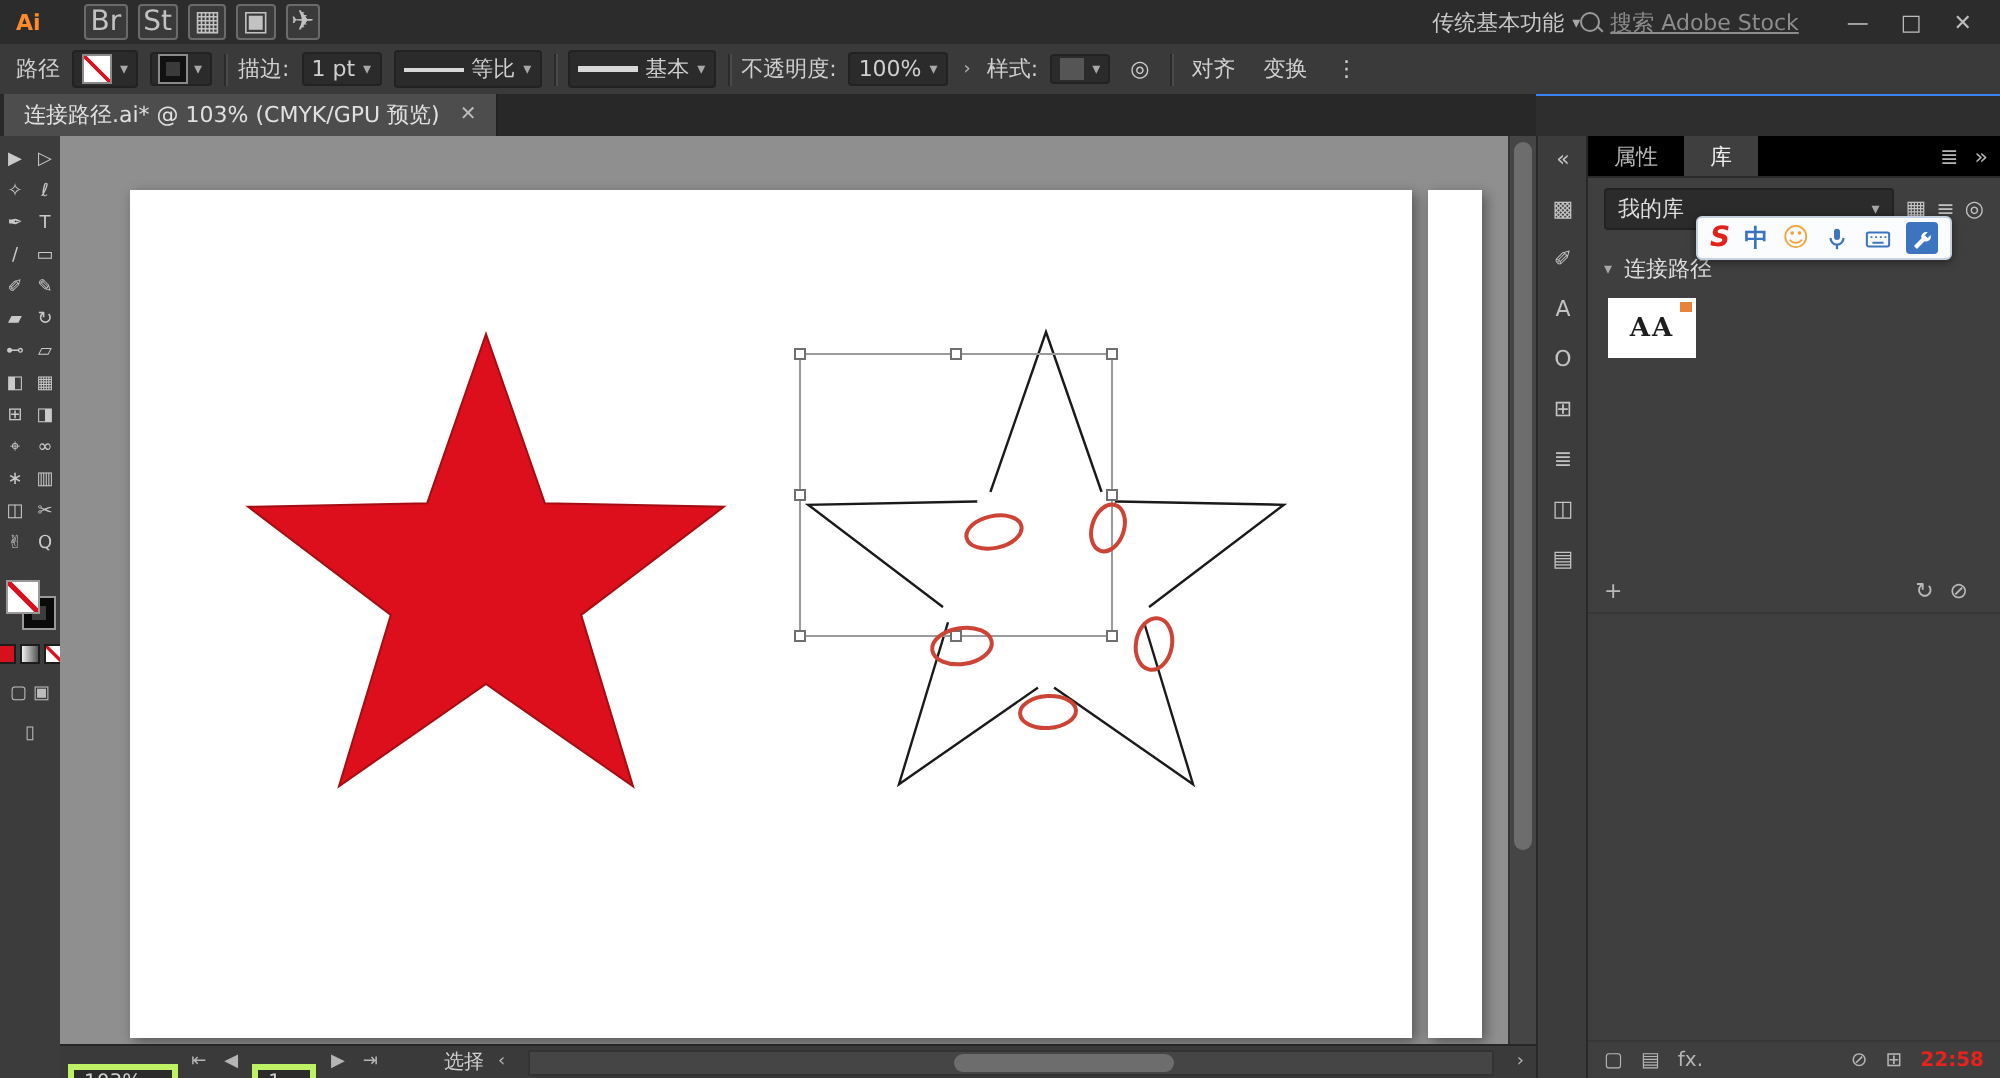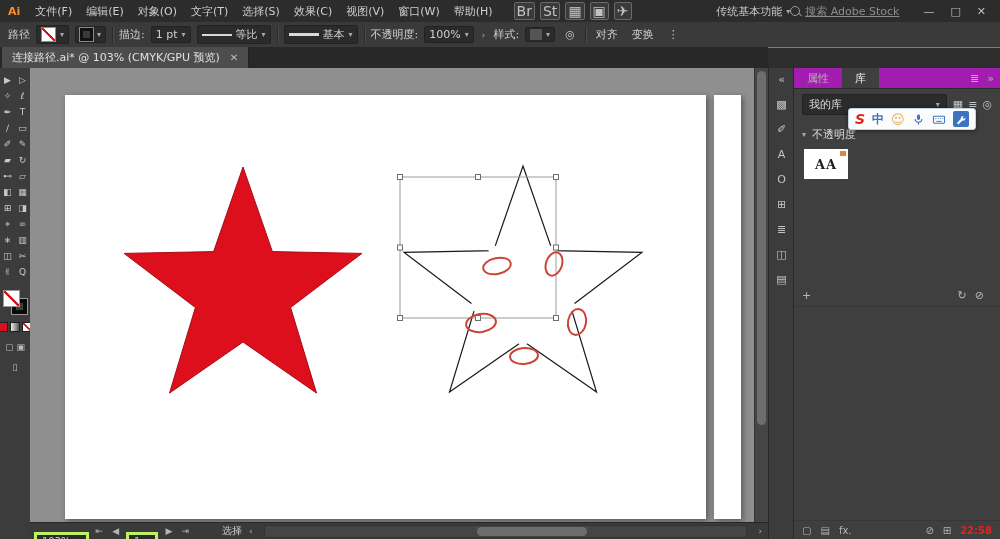--- a/index.html
+++ b/index.html
@@ -77,21 +77,21 @@
   .hscroll{flex:1;height:11px;background:#454545;border:1px solid #333;position:relative;margin:0 4px;}
   .hthumb{position:absolute;left:44%;width:23%;top:1px;bottom:1px;background:#6d6d6d;border-radius:5px;}
   
   .strip{position:absolute;left:768px;top:68px;bottom:0;width:25px;background:#3c3c3c;
          border-left:1px solid #282828;display:flex;flex-direction:column;align-items:center;
          gap:12px;padding-top:5px;color:#c3c3c3;}
   .sicon{font-size:11px;}
   
   .panel{position:absolute;left:793px;top:68px;bottom:0;width:207px;background:#3f3f3f;
          border-left:1px solid #282828;display:flex;flex-direction:column;box-sizing:border-box;}
-  .ptabs{height:20px;background:#a21caf;display:flex;align-items:center;border-bottom:1px solid #2a2a2a;}
+  .ptabs{height:20px;background:#000000;display:flex;align-items:center;border-bottom:1px solid #2a2a2a;}
   .ptab{padding:0 13px;height:100%;display:flex;align-items:center;color:#b5b5b5;}
   .ptab.active{background:#3f3f3f;color:#eee;}
   .ptab-icons{margin-left:auto;display:flex;gap:8px;padding-right:6px;color:#b5b5b5;}
   .librow{display:flex;align-items:center;gap:6px;padding:5px 8px;}
   .libselect{flex:1;display:flex;justify-content:space-between;align-items:center;background:#2b2b2b;
              border:1px solid #222;border-radius:2px;padding:2px 6px;color:#ddd;}
   .viewicons{display:flex;gap:5px;color:#c3c3c3;}
   .searchrow{display:flex;align-items:center;gap:6px;padding:3px 8px;color:#959595;
              border-bottom:1px solid #373737;height:16px;}
   .section{display:flex;align-items:center;gap:6px;padding:7px 8px;color:#ddd;}
@@ -119,32 +119,20 @@
   .wrenchtile{width:16px;height:16px;background:#3d74c0;border-radius:2px;display:flex;
               align-items:center;justify-content:center;}
 </style>
 </head>
 <body>
 
 <div class="app">
 
   <header class="menubar">
     <span class="logo">Ai</span>
-    <nav class="menu-items">
-
-    <span class="mi">文件(F)</span>
-        <span class="mi">编辑(E)</span>
-        <span class="mi">对象(O)</span>
-        <span class="mi">文字(T)</span>
-        <span class="mi">选择(S)</span>
-        <span class="mi">效果(C)</span>
-        <span class="mi">视图(V)</span>
-        <span class="mi">窗口(W)</span>
-        <span class="mi">帮助(H)</span>
-      </nav>
     <div class="quick">
 
     <span class="qicon">Br</span>
         <span class="qicon">St</span>
         <span class="qicon">▦</span>
         <span class="qicon">▣</span>
         <span class="qicon">✈</span>
       </div>
     <span class="mb-spacer"></span>
     <span class="workspace">
@@ -356,21 +344,21 @@
         <span class="caret">▾</span>
       </span>
       <span class="viewicons">
         <span>▦</span>
         <span>≡</span>
         <span>◎</span>
       </span>
     </div>
     <div class="section">
       <span class="caret">▾</span>
-      <span>不透明度</span>
+      <span>连接路径</span>
     </div>
     <div class="thumb">
       <span>AA</span>
       <span class="chip"></span>
     </div>
     <div class="lib-empty"></div>
     <div class="libfoot">
       <span>+</span>
       <span class="spc"></span>
       <span>↻</span>

